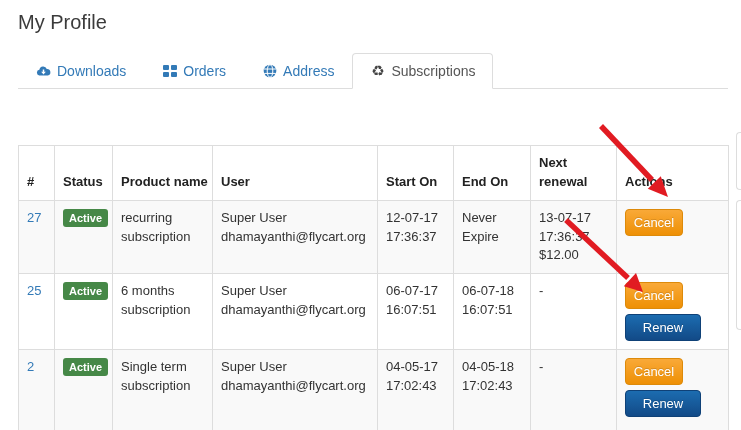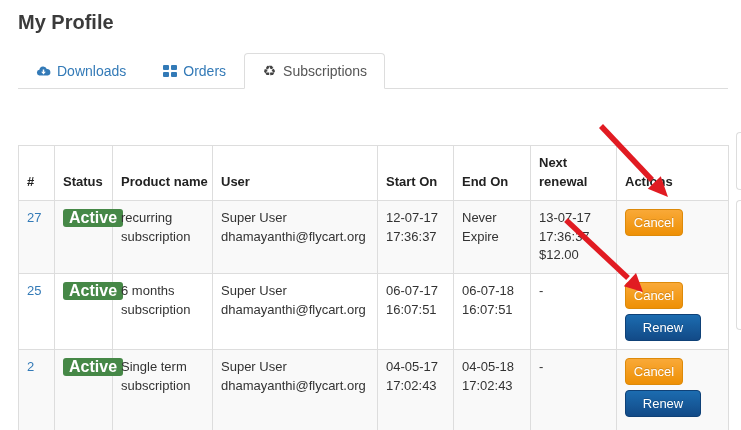--- a/index.html
+++ b/index.html
@@ -1,21 +1,21 @@
 <!DOCTYPE html>
 <html><head>
 <meta charset="utf-8">
 <style>
   * { margin: 0; padding: 0; box-sizing: border-box; }
   html, body { width: 741px; height: 430px; background: #fff; overflow: hidden; }
   body { font-family: "Liberation Sans", sans-serif; color: #333; position: relative; }
 
   .page-title {
     position: absolute; left: 18px; top: 11px;
-    font-size: 20px; font-weight: bold; color: #3b3b3b;
+    font-size: 20px; font-weight: normal; color: #3b3b3b;
   }
 
   
   .tabbar {
     position: absolute; left: 18px; top: 52px; width: 710px;
     display: flex; align-items: flex-end;
     border-bottom: 1px solid #ddd; height: 37px;
   }
   .tab {
     display: flex; align-items: center; gap: 6px;
@@ -48,21 +48,21 @@
   .subs tbody tr.r3 { height: 82px; }
   .subs tbody tr:nth-child(odd) { background: #f9f9f9; }
 
   .col-id { width: 36px; } .col-status { width: 58px; } .col-product { width: 100px; }
   .col-user { width: 165px; } .col-start { width: 76px; } .col-end { width: 77px; }
   .col-renewal { width: 86px; } .col-actions { width: 112px; }
 
   a.id-link { color: #337ab7; text-decoration: none; cursor: pointer; }
   .badge-active {
     display: inline-block; background: #468847; color: #fff;
-    font-size: 16px; font-weight: bold; padding: 2px 6px; border-radius: 3px;
+    font-size: 11px; font-weight: bold; padding: 2px 6px; border-radius: 3px;
     white-space: nowrap; line-height: 14px;
   }
   .user-line { display: block; }
 
   .btn {
     display: block; width: 58px; text-align: center; padding: 5px 0;
     font-size: 13px; color: #fff; border-radius: 4px; cursor: pointer;
     border: 1px solid; font-family: inherit;
     text-shadow: 0 -1px 0 rgba(0,0,0,0.15);
   }
@@ -100,20 +100,32 @@
       <svg width="14" height="14" viewBox="0 0 14 14">
           <g fill="#337ab7">
         <rect x="0" y="1" width="6" height="5" rx="1"></rect>
             <rect x="8" y="1" width="6" height="5" rx="1"></rect>
         <rect x="0" y="8" width="6" height="5" rx="1"></rect>
             <rect x="8" y="8" width="6" height="5" rx="1"></rect>
       </g>
         </svg>
     </span>
     <span>Orders</span>
+  </div>
+  <div class="tab">
+    <span class="ticon">
+      <svg width="14" height="14" viewBox="0 0 14 14">
+        <circle cx="7" cy="7" r="6.3" fill="#337ab7"></circle>
+        <g stroke="#fff" stroke-width="1" fill="none">
+          <ellipse cx="7" cy="7" rx="2.8" ry="6.3"></ellipse>
+          <path d="M0.9 5 H13.1 M1.2 9.4 H12.8"></path>
+        </g>
+      </svg>
+    </span>
+    <span>Address</span>
   </div>
   <div class="tab active">
     <span class="ticon">
         <span class="recycle-glyph">♻</span>
       </span>
     <span>Subscriptions</span>
   </div>
 </nav>
 
 <table class="subs">

